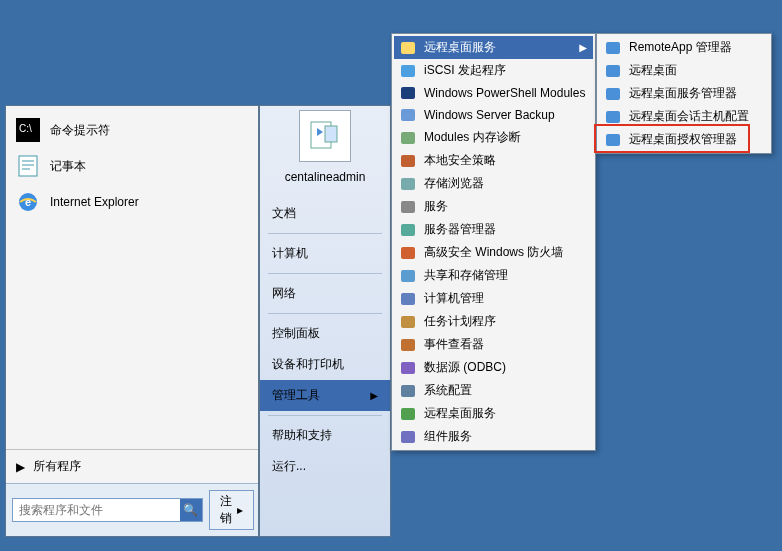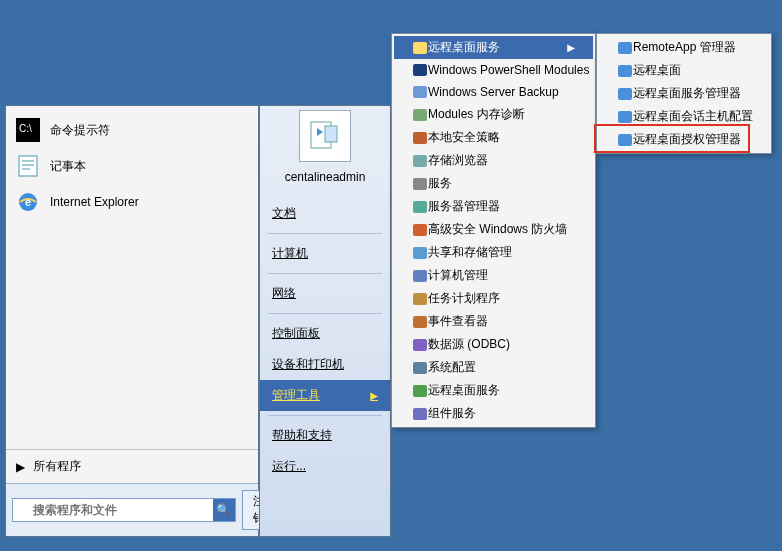--- a/index.html
+++ b/index.html
@@ -9,43 +9,43 @@
   position: absolute; left: 5px; top: 105px; width: 254px; height: 432px;
   background: #f4f4f4; border: 1px solid #5a7590;
   display: flex; flex-direction: column;
 }
 .pinned-area { padding: 6px 4px; }
 .pinned-item { display: flex; align-items: center; gap: 10px; padding: 6px; font-size: 12px; cursor: pointer; }
 .pinned-icon { width: 24px; height: 24px; display: flex; align-items: center; justify-content: center; font-size: 16px; }
 .all-programs { border-top: 1px solid #c0c0c0; padding: 8px 10px; font-size: 12px; display: flex; align-items: center; gap: 8px; cursor: pointer; }
 .search-row { display: flex; align-items: center; gap: 6px; padding: 6px; background: #e4ecf5; border-top: 1px solid #9fb6d0; }
 .search-box { display: flex; align-items: center; border: 1px solid #7a9ec9; background: #fff; flex: 1; }
-.search-input { border: none; outline: none; padding: 4px 20px; font-size: 12px; flex: 1; font-weight: bold; }
+.search-input { border: none; outline: none; padding: 4px 6px; font-size: 12px; flex: 1; }
 .search-btn { width: 22px; height: 22px; background: #3d6fb5; color: #fff; display: flex; align-items: center; justify-content: center; font-size: 12px; }
 .logoff-btn { display: flex; align-items: center; gap: 5px; font-size: 12px; padding: 2px 10px; border: 1px solid #7a9ec9; background: #eaf0f8; cursor: pointer; }
 
 .user-panel {
   position: absolute; left: 259px; top: 105px; width: 132px; height: 432px;
   background: linear-gradient(#e8eef7, #cfdcef); border: 1px solid #5a7590;
   display: flex; flex-direction: column; align-items: stretch; padding-top: 4px;
 }
 .avatar { width: 52px; height: 52px; margin: 0 auto 8px; background: #fff; border: 1px solid #9ab; display: flex; align-items: center; justify-content: center; }
 .username { text-align: center; font-size: 12px; margin-bottom: 14px; }
-.nav-item { padding: 7px 12px; font-size: 12px; cursor: pointer; text-decoration: underline; }
-.nav-item.active { background: #3b6aaf; color: #fde047; display: flex; justify-content: space-between; align-items: center; }
+.nav-item { padding: 7px 12px; font-size: 12px; cursor: pointer; }
+.nav-item.active { background: #3b6aaf; color: #000000; display: flex; justify-content: space-between; align-items: center; }
 .nav-sep { height: 1px; background: #b0c0d6; margin: 4px 8px; }
 .arrow { font-size: 10px; }
 
 .submenu {
   position: absolute; left: 391px; top: 33px; width: 205px;
   background: #f4f4f4; border: 1px solid #7a8ca0;
   box-shadow: 2px 2px 5px rgba(0,0,0,0.3);
   padding: 2px;
 }
-.submenu-item { display: flex; align-items: center; padding: 3px 18px; font-size: 12px; cursor: pointer; white-space: nowrap; }
+.submenu-item { display: flex; align-items: center; gap: 8px; padding: 3px 6px; font-size: 12px; cursor: pointer; white-space: nowrap; }
 .submenu-item.active { background: #3b6aaf; color: #fff; }
 .submenu-item .lbl { flex: 1; }
 .smicon { width: 16px; height: 16px; display: flex; align-items: center; justify-content: center; font-size: 11px; }
 
 .submenu2 {
   position: absolute; left: 596px; top: 33px; width: 176px;
   background: #f4f4f4; border: 1px solid #7a8ca0;
   box-shadow: 2px 2px 5px rgba(0,0,0,0.3);
   padding: 2px;
 }
@@ -143,20 +143,28 @@
         <svg width="16" height="16">
           <rect x="1" y="2" width="14" height="12" rx="2" fill="#ffd96a"></rect>
         </svg>
       </span>
       <span class="lbl">远程桌面服务</span>
       <span class="arrow">▶</span>
     </div>
     <div class="submenu-item">
       <span class="smicon">
         <svg width="16" height="16">
+          <rect x="1" y="2" width="14" height="12" rx="2" fill="#4aa0e0"></rect>
+        </svg>
+      </span>
+      <span class="lbl">iSCSI 发起程序</span>
+    </div>
+    <div class="submenu-item">
+      <span class="smicon">
+        <svg width="16" height="16">
           <rect x="1" y="2" width="14" height="12" rx="2" fill="#1a3f7a"></rect>
         </svg>
       </span>
       <span class="lbl">Windows PowerShell Modules</span>
     </div>
     <div class="submenu-item">
       <span class="smicon">
         <svg width="16" height="16">
           <rect x="1" y="2" width="14" height="12" rx="2" fill="#6a9bd8"></rect>
         </svg>

